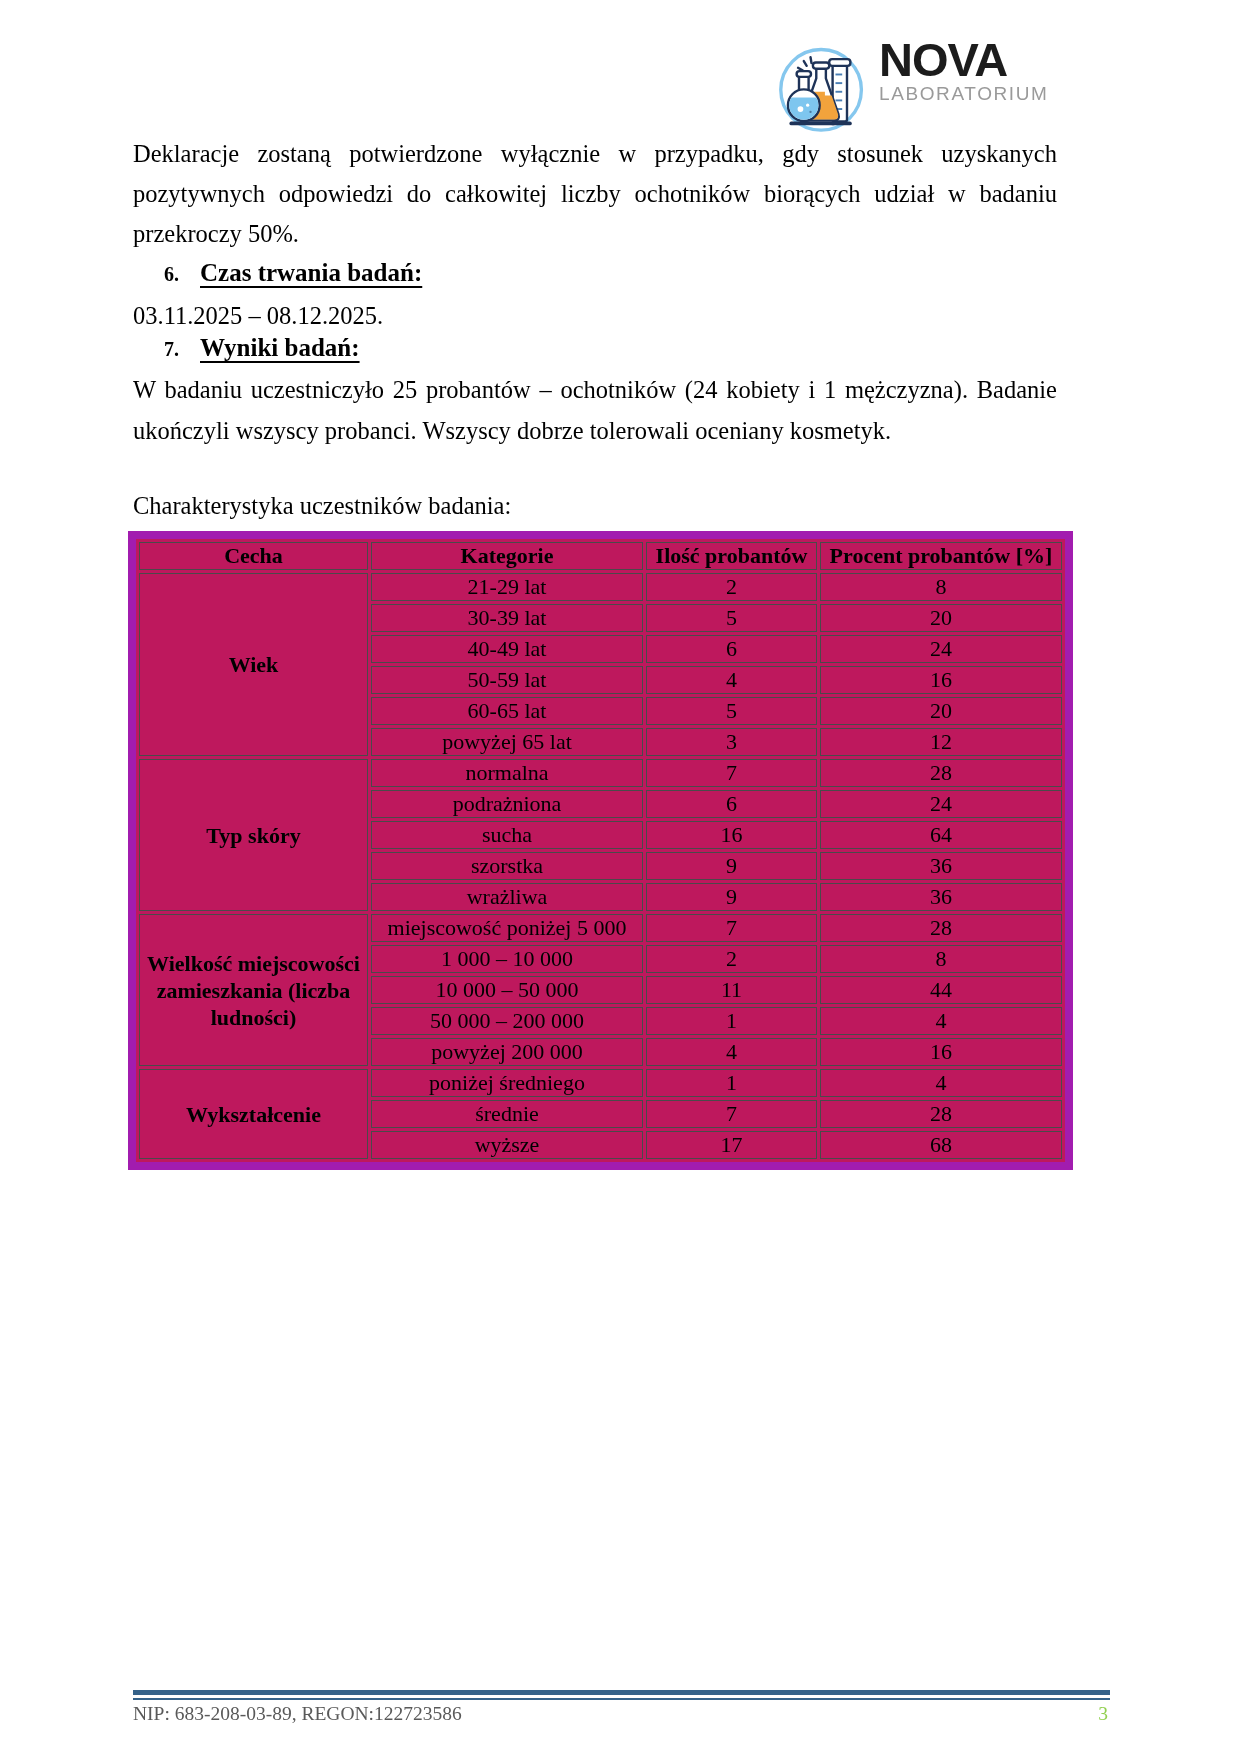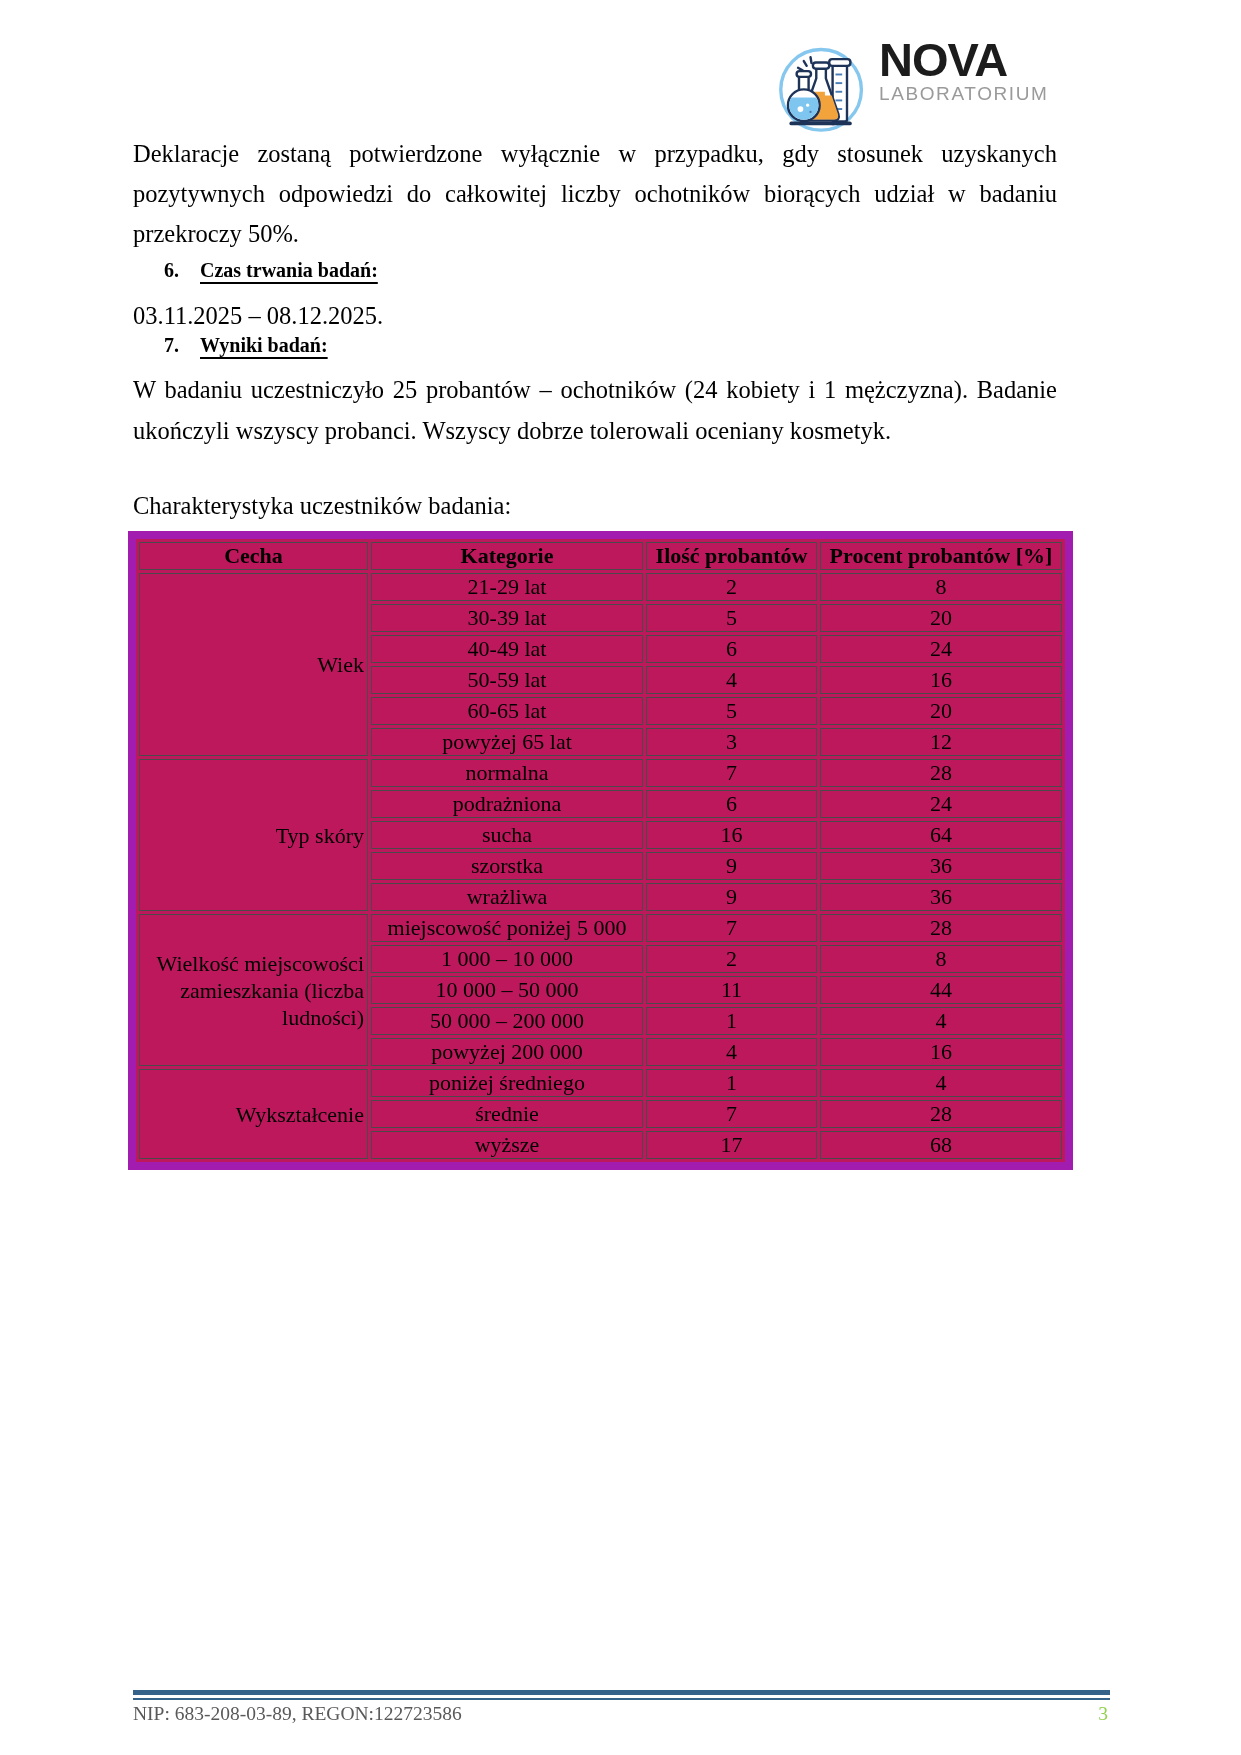--- a/index.html
+++ b/index.html
@@ -28,21 +28,21 @@
   .p-intro   { top: 134px; }
   .p-date    { top: 296px; text-align: left; }
   .p-results { top: 369px; line-height: 41px; }
   .caption   { top: 486px; text-align: left; }
 
   .heading { position: absolute; left: 164px; white-space: nowrap; }
   .h6 { top: 259px; }
   .h7 { top: 334px; }
   .h-num { font-weight: bold; font-size: 20px; display: inline-block; width: 36px; }
   .h-title {
-    font-weight: bold; font-size: 20px;
+    font-weight: bold; font-size: 25px;
     text-decoration: underline;
     text-decoration-thickness: 2px;
     text-underline-offset: 5px;
   }
 
   
   .tbl-wrap { position: absolute; left: 128px; top: 531px; }
   table.data {
     border-collapse: separate;
     border-spacing: 3px;
@@ -52,21 +52,21 @@
     background: #be185d;
   }
   table.data th, table.data td {
     border: 1.5px solid #4a4a4a;
     font-size: 22px;
     height: 27px;
     padding: 0 3px;
     overflow: hidden;
   }
   table.data th { font-weight: bold; text-align: center; height: 28px; }
-  td.cell-feature { font-weight: normal; text-align: right; vertical-align: middle; line-height: 27px; }
+  td.cell-feature { font-weight: bold; text-align: center; vertical-align: middle; line-height: 27px; }
   td.cell-category { text-align: center; }
   td.cell-count, td.cell-percent { text-align: center; }
   col.c1 { width: 229px; } col.c2 { width: 272px; } col.c3 { width: 171px; } col.c4 { width: 242px; }
 
   
   .footer-rule {
     position: absolute; left: 133px; top: 1690px; width: 977px;
     height: 10px;
     border-top: 5px solid #356289;
     border-bottom: 2px solid #356289;

